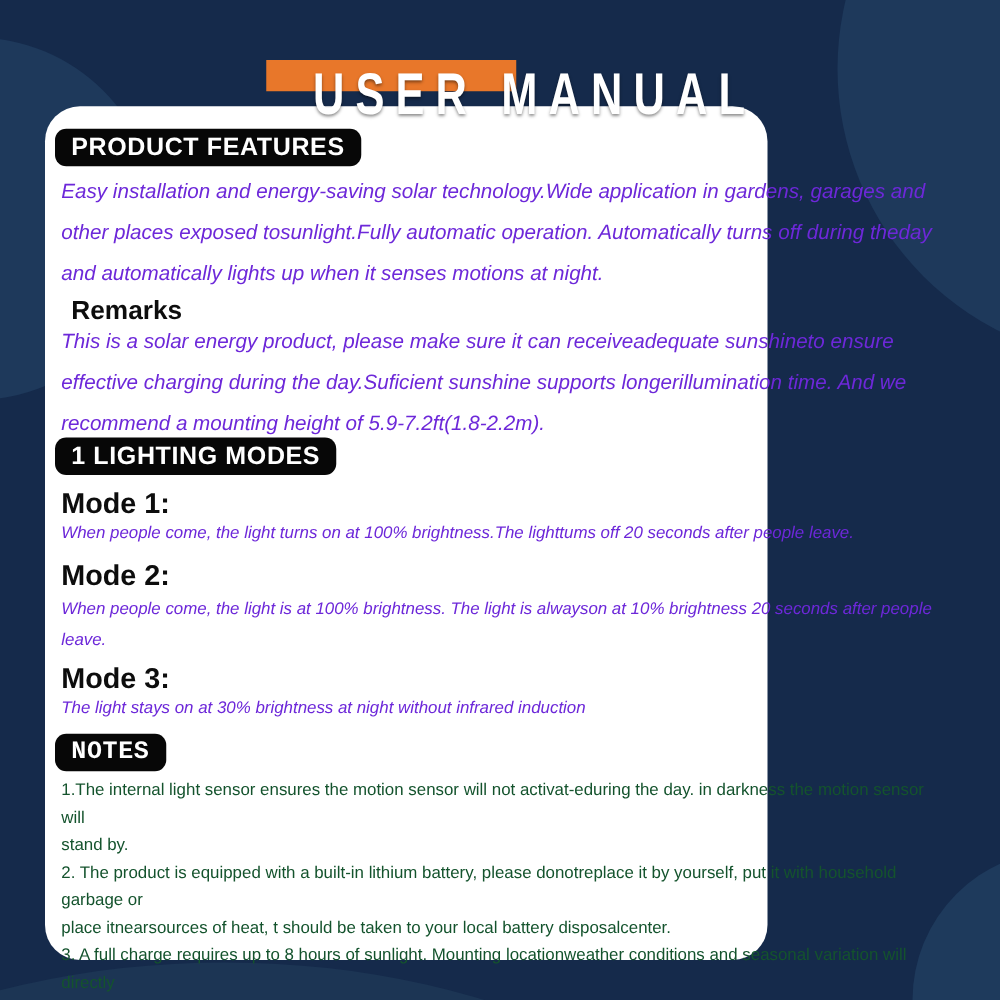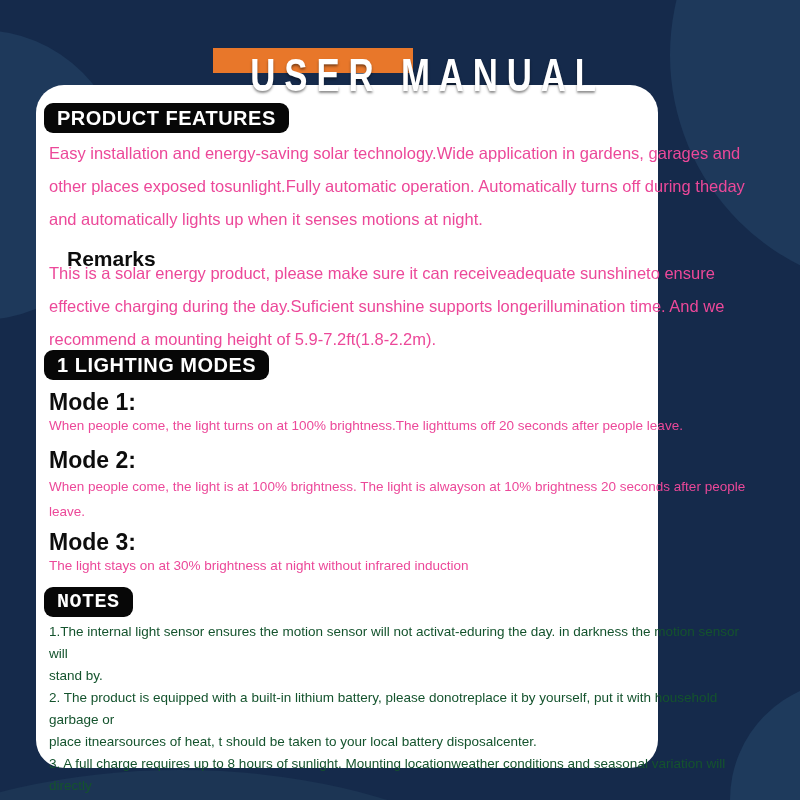--- a/index.html
+++ b/index.html
@@ -21,37 +21,37 @@
   .title-text{
     position:relative;z-index:2;display:inline-block;
     font-size:47px;font-weight:bold;color:#ffffff;line-height:47px;
     letter-spacing:12px;transform:scaleX(0.74);
     text-shadow:0 2px 3px rgba(0,0,0,0.45);
     white-space:nowrap;
   }
 
   
   .card{
-    position:absolute;left:36px;top:85px;width:622px;height:683px;
+    position:absolute;left:36px;top:85px;width:578px;height:683px;
     background:#ffffff;border-radius:28px;
   }
   .badge{
     position:absolute;left:8px;display:inline-block;
     background:#070707;color:#ffffff;font-weight:bold;font-size:20px;
     line-height:22px;padding:4px 13px;border-radius:9px;letter-spacing:0.5px;
     white-space:nowrap;
   }
   .para{
     position:absolute;left:13px;width:708px;margin:0;
-    color:#ec4899;white-space:pre-line;
+    color:#6d28d9;white-space:pre-line;font-style:italic;
   }
   .para-lg{font-size:16.5px;line-height:33px;}
   .para-sm{font-size:13.5px;line-height:18px;}
   .h-remarks{
-    position:absolute;left:13px;margin:18px;color:#0d0d0d;
+    position:absolute;left:13px;margin:8px;color:#0d0d0d;
     font-size:21px;font-weight:bold;line-height:26px;
   }
   .h-mode{
     position:absolute;left:13px;margin:0;color:#0d0d0d;
     font-size:23px;font-weight:bold;line-height:28px;
   }
   .notes-block{position:absolute;left:13px;top:536px;width:712px;}
   .notes-block p{
     margin:0;color:#14532d;font-size:13.5px;line-height:22px;white-space:pre-line;
   }

